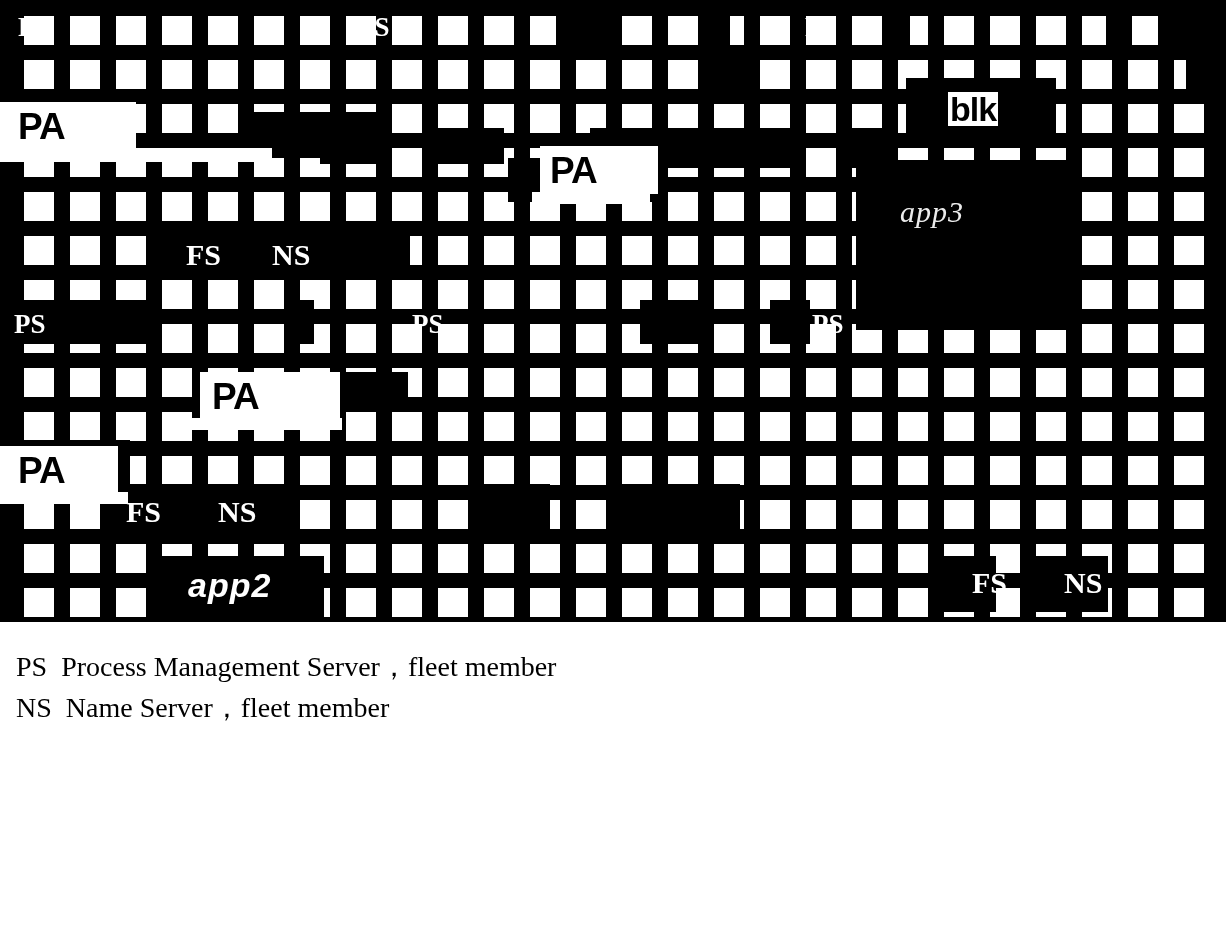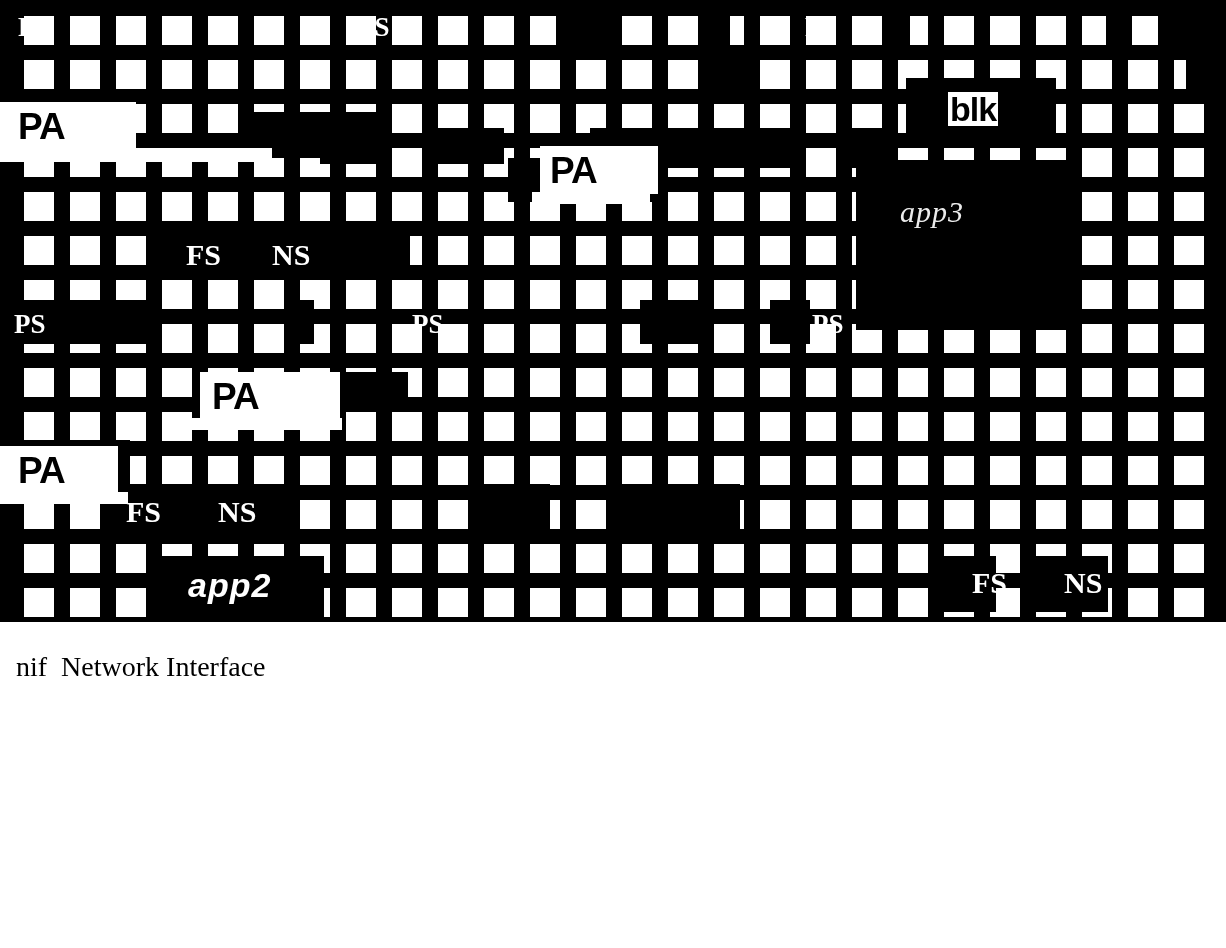--- a/index.html
+++ b/index.html
@@ -559,14 +559,15 @@
       <span class="dg-label lbl-pa" style="left:18px;top:452px;">PA</span>
       <span class="dg-label lbl-fsns" style="left:126px;top:497px;">FS</span>
       <span class="dg-label lbl-fsns" style="left:218px;top:497px;">NS</span>
       <span class="dg-label lbl-app2" style="left:188px;top:568px;">app2</span>
       <span class="dg-label lbl-fsns" style="left:972px;top:568px;">FS</span>
       <span class="dg-label lbl-fsns" style="left:1064px;top:568px;">NS</span>
     </div>
 </div>
 
 <div id="legend">
-    <div class="legend-row"><span class="legend-abbr">nif</span>&nbsp;&nbsp;<span class="legend-desc">Network Interface</span></div>
+    <div class="legend-row"><span class="legend-abbr">PS</span>&nbsp;&nbsp;<span class="legend-desc">Process Management Server，fleet member</span></div>
+    <div class="legend-row"><span class="legend-abbr">NS</span>&nbsp;&nbsp;<span class="legend-desc">Name Server，fleet member</span></div>
   </div>
 
 </body></html>

